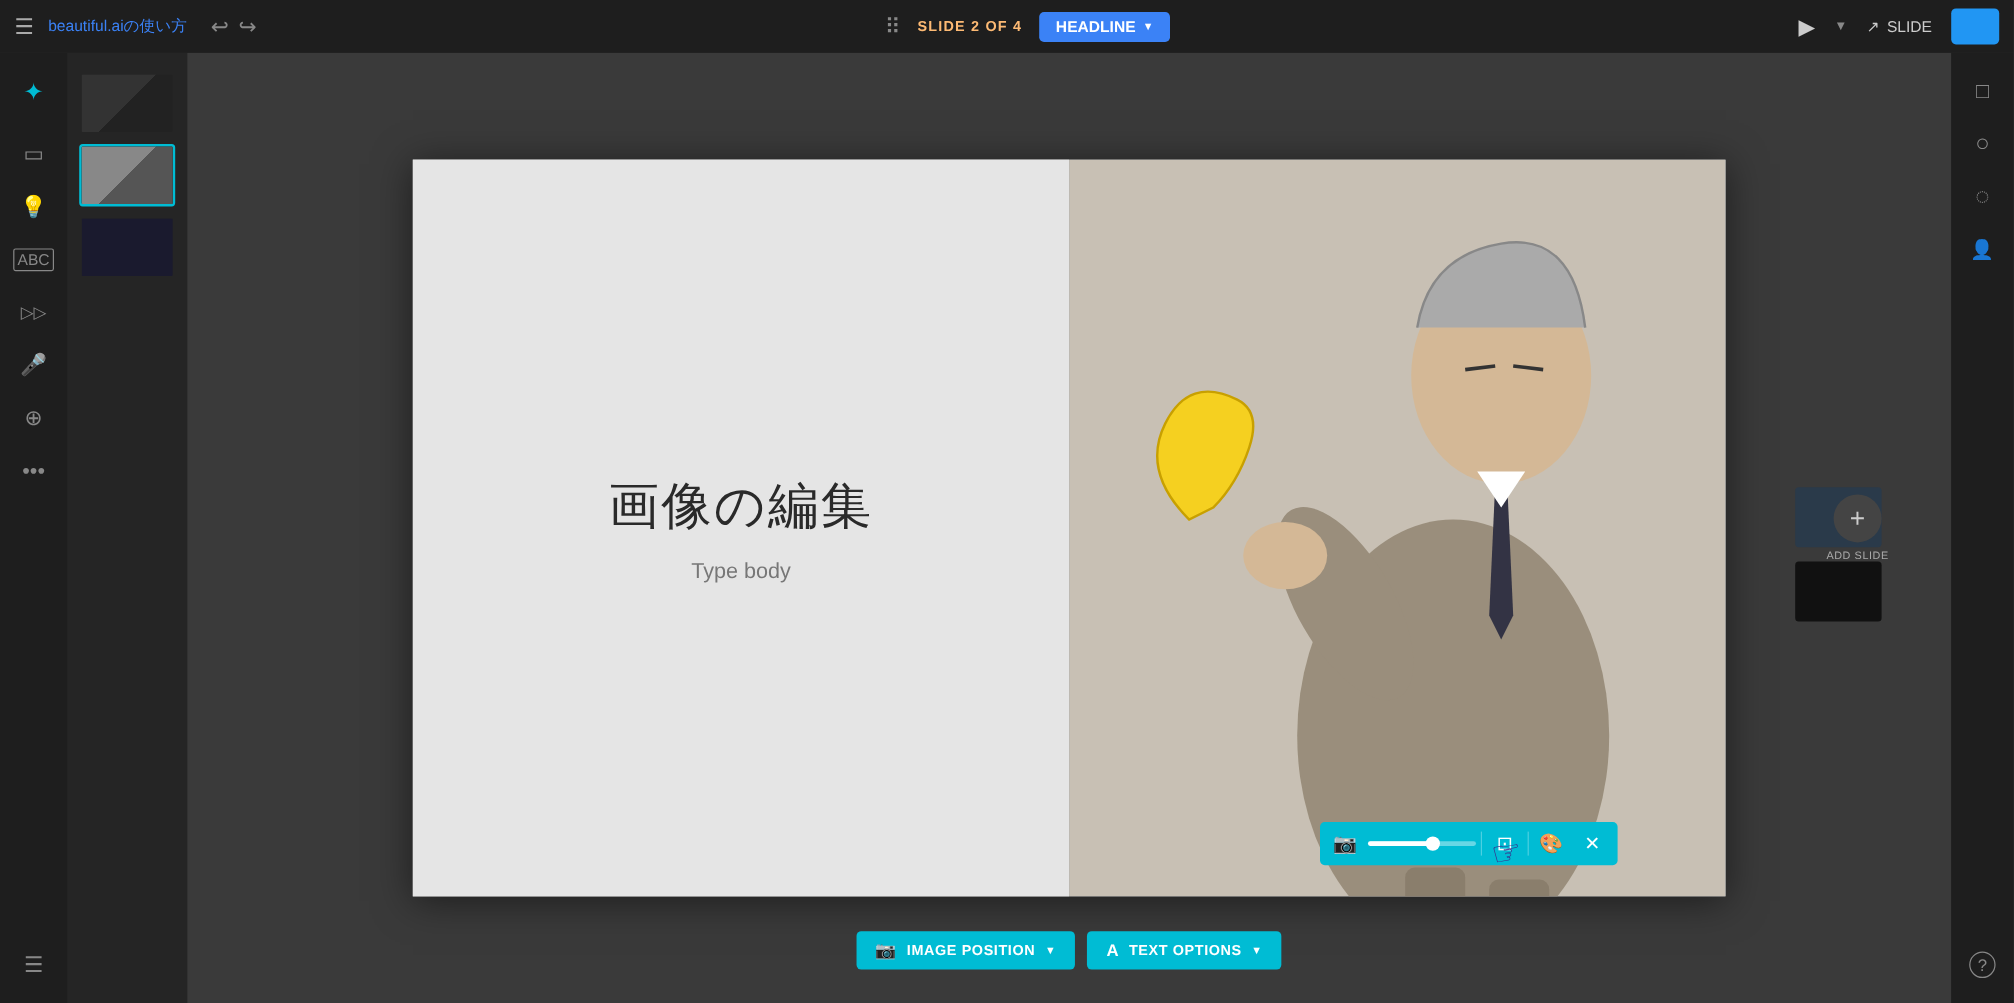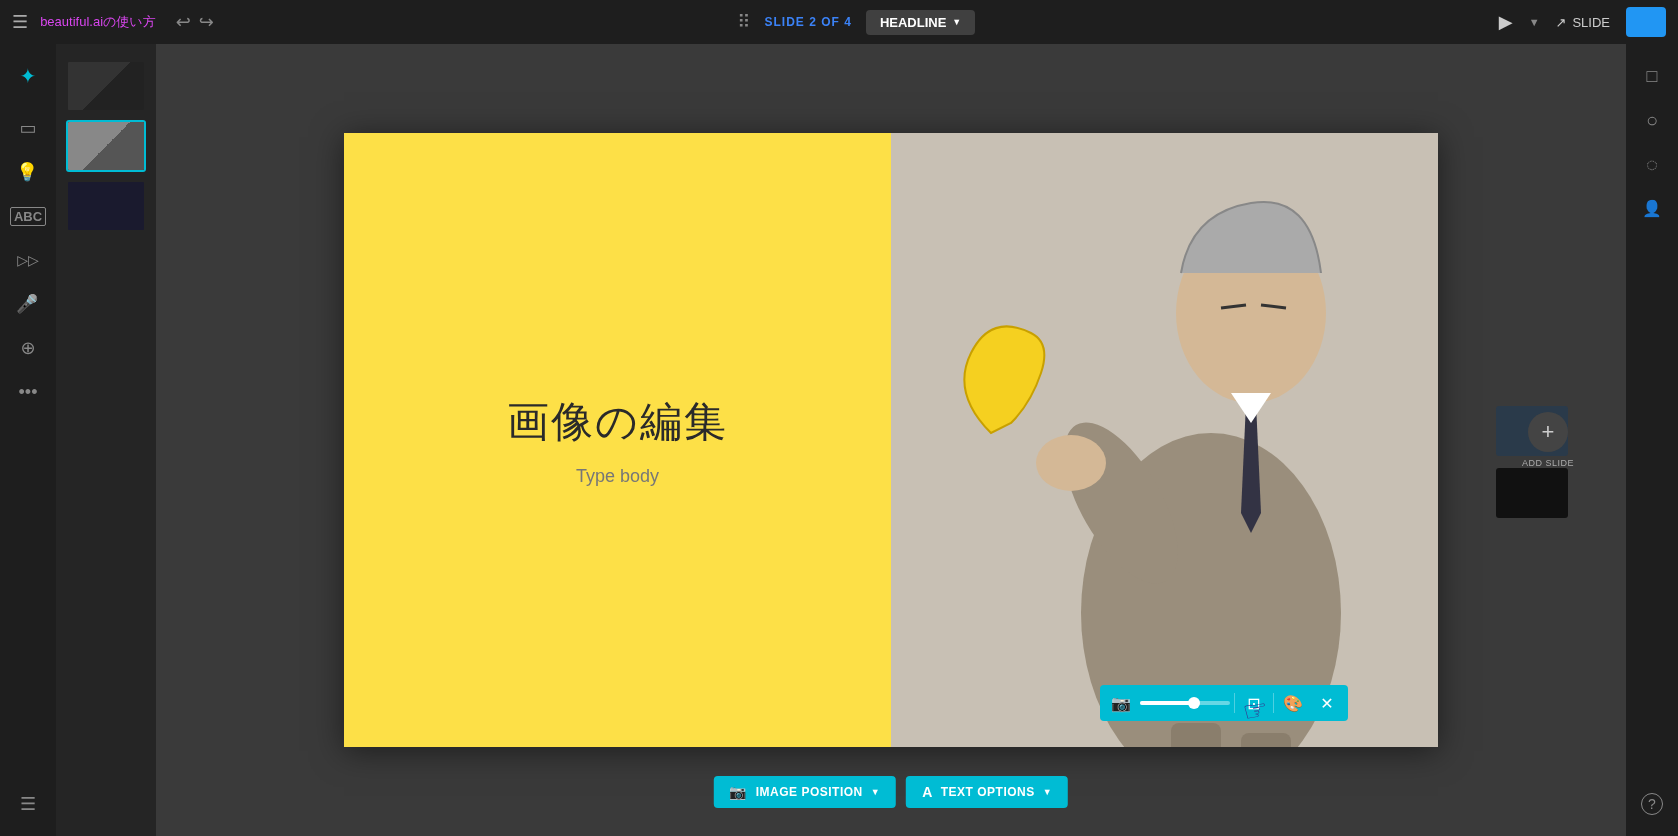--- a/index.html
+++ b/index.html
@@ -27,21 +27,21 @@
       display: flex;
       align-items: center;
       gap: 12px;
     }
     .menu-icon {
       cursor: pointer;
       color: #aaa;
       font-size: 18px;
     }
     .app-title {
-      color: #d946ef;
+      color: #3b82f6;
       font-size: 13px;
       margin-right: 8px;
     }
     .undo-redo {
       display: flex;
       gap: 8px;
       color: #888;
     }
     .undo-redo span {
       cursor: pointer;
@@ -53,27 +53,27 @@
       align-items: center;
       justify-content: center;
       gap: 14px;
     }
     .grid-icon {
       color: #888;
       font-size: 18px;
       cursor: pointer;
     }
     .slide-indicator {
-      color: #3b82f6;
+      color: #fdba74;
       font-size: 12px;
       letter-spacing: 1px;
       font-weight: 600;
     }
     .headline-btn {
-      background: #404040;
+      background: #3b82f6;
       color: #fff;
       border: none;
       border-radius: 4px;
       padding: 5px 14px;
       font-size: 13px;
       font-weight: 600;
       cursor: pointer;
       display: flex;
       align-items: center;
       gap: 6px;
@@ -246,21 +246,21 @@
       background: #aaa;
       box-shadow: 0 4px 30px rgba(0,0,0,0.5);
     }
 
     
     .slide-left {
       position: absolute;
       left: 0; top: 0;
       width: 50%;
       height: 100%;
-      background: #fde047;
+      background: #e5e5e5;
       display: flex;
       flex-direction: column;
       align-items: center;
       justify-content: center;
       gap: 16px;
     }
     .slide-title {
       font-size: 42px;
       color: #2a2a2a;
       font-weight: 400;
@@ -421,21 +421,21 @@
   <div class="sidebar-icon sidebar-logo">
     <span style="color:#00bcd4;font-size:20px;">✦</span>
   </div>
   <div class="sidebar-icon">
     <span>▭</span>
   </div>
   <div class="sidebar-icon">
     <span>💡</span>
   </div>
   <div class="sidebar-icon">
-    <span style="font-size:13px;font-weight:bold;border:1.5px solid #888;padding:1px 3px;border-radius:2px;">ABC</span>
+    <span style="font-size:13px;font-weight:normal;border:1.5px solid #888;padding:1px 3px;border-radius:2px;">ABC</span>
   </div>
   <div class="sidebar-icon">
     <span style="font-size:14px;">▷▷</span>
   </div>
   <div class="sidebar-icon">
     <span>🎤</span>
   </div>
   <div class="sidebar-icon">
     <span>⊕</span>
   </div>

